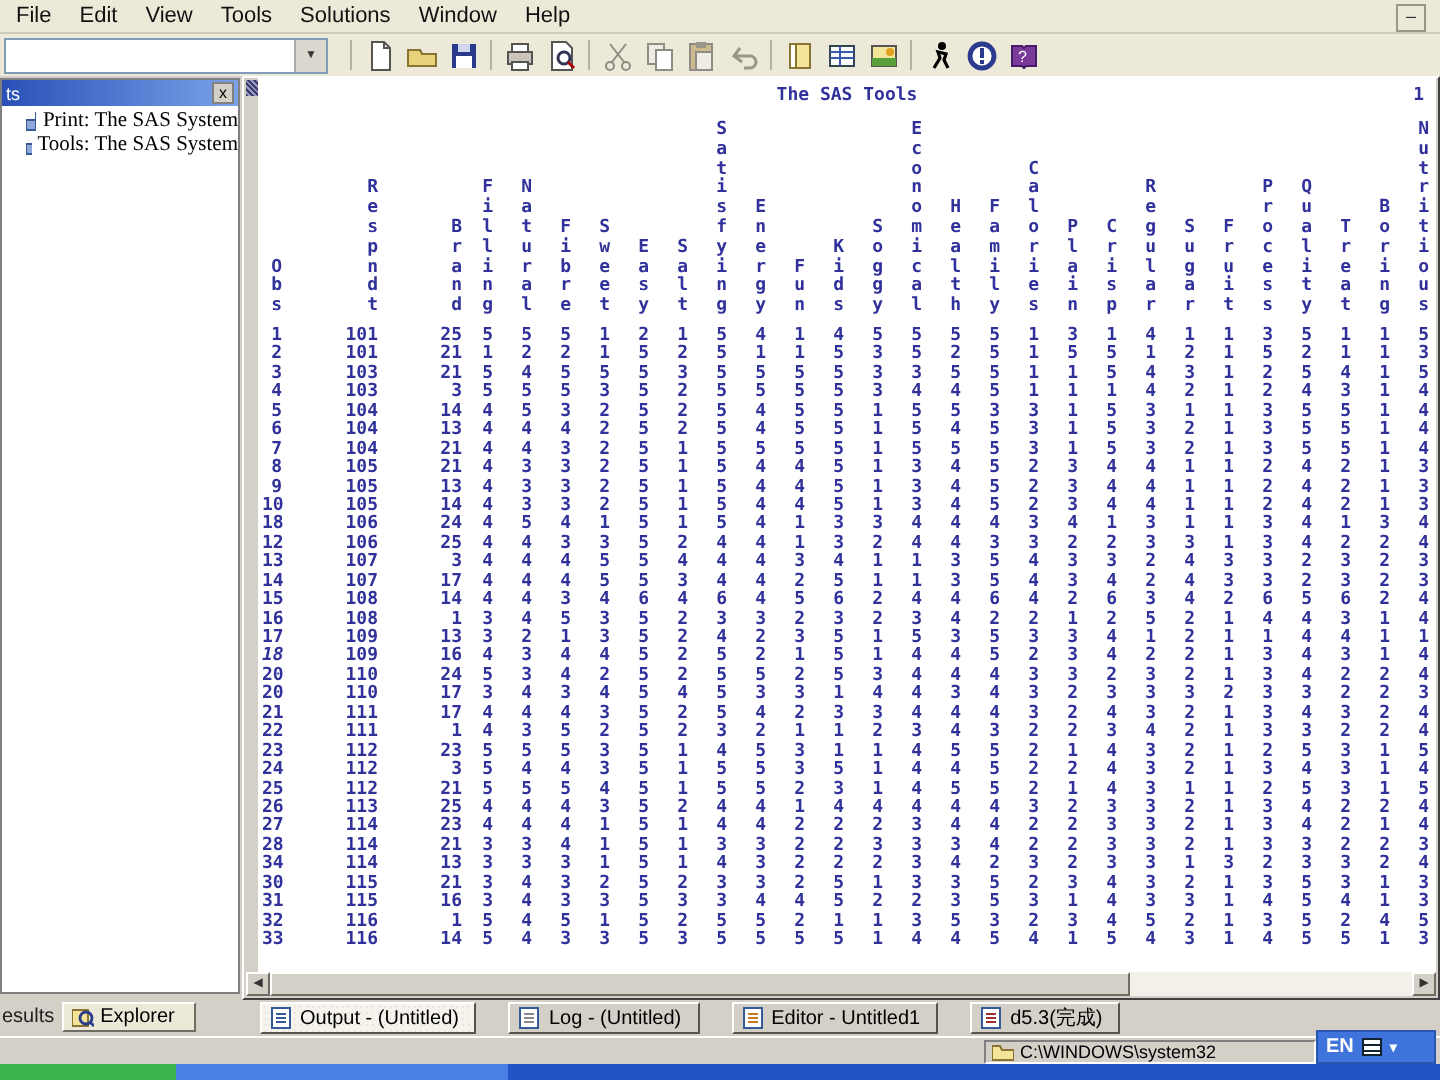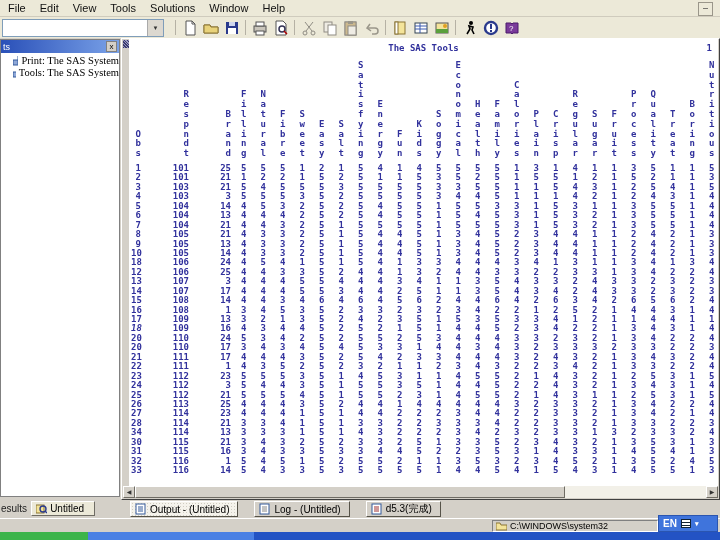--- a/index.html
+++ b/index.html
@@ -250,21 +250,21 @@
 </div>
 
 <div class="lp-tabs">
   <div class="tab-esults">esults</div>
   <div class="tab-explorer">
     <svg width="11" height="11">
         <rect x="0" y="2" width="8" height="8" fill="#f4e49a" stroke="#8a7434"></rect>
         <circle cx="7" cy="6" r="3" fill="none" stroke="#2a3a8c" stroke-width="1.4"></circle>
         <line x1="9" y1="8" x2="11" y2="10" stroke="#2a3a8c" stroke-width="1.4"></line>
       </svg>
-    <span>Untitled</span>
+    <span>Explorer</span>
   </div>
 </div>
 
 <div class="outwin">
   <div class="out-sysicon"></div>
   <div class="out-content">
     <div class="out-title">
       <span class="t-center">The SAS Tools</span>
       <span class="t-page">1</span>
     </div>
@@ -1511,20 +1511,29 @@
         <rect x="1" y="1" width="9" height="10" fill="#fff" stroke="#345a9a"></rect>
         <line x1="3" y1="4" x2="8" y2="4" stroke="#888"></line>
         <line x1="3" y1="6" x2="8" y2="6" stroke="#888"></line>
         <line x1="3" y1="8" x2="8" y2="8" stroke="#888"></line>
       </svg>
       <span>Log - (Untitled)</span>
     </div>
     <div class="wtab">
       <svg width="11" height="12">
         <rect x="1" y="1" width="9" height="10" fill="#fff" stroke="#345a9a"></rect>
+        <line x1="3" y1="4" x2="8" y2="4" stroke="#c87820"></line>
+        <line x1="3" y1="6" x2="8" y2="6" stroke="#c87820"></line>
+        <line x1="3" y1="8" x2="8" y2="8" stroke="#c87820"></line>
+      </svg>
+      <span>Editor - Untitled1</span>
+    </div>
+    <div class="wtab">
+      <svg width="11" height="12">
+        <rect x="1" y="1" width="9" height="10" fill="#fff" stroke="#345a9a"></rect>
         <line x1="3" y1="4" x2="8" y2="4" stroke="#a03030"></line>
         <line x1="3" y1="6" x2="8" y2="6" stroke="#a03030"></line>
         <line x1="3" y1="8" x2="8" y2="8" stroke="#a03030"></line>
       </svg>
       <span>d5.3(完成)</span>
     </div>
   </div>
 
 <div class="statusbar">
   <div class="sb-path">

